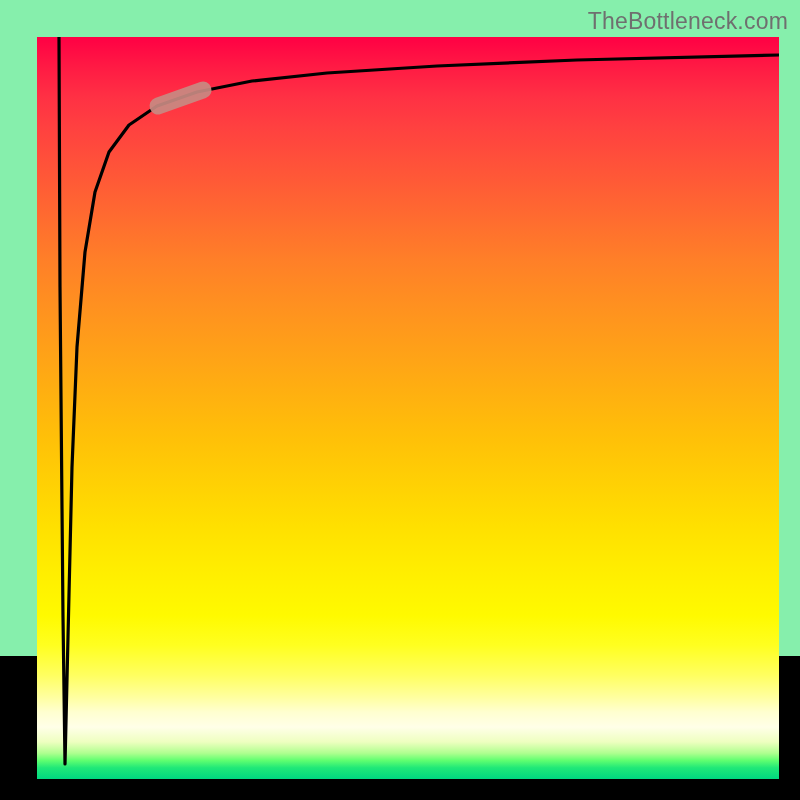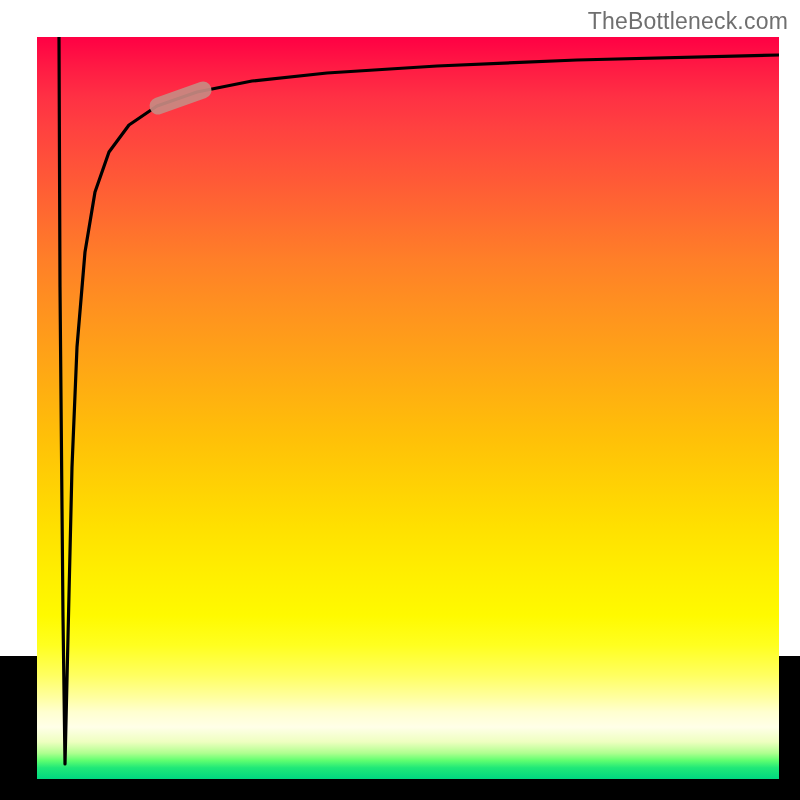--- a/index.html
+++ b/index.html
@@ -3,21 +3,21 @@
 <meta charset="utf-8">
 <style>
   * { margin: 0; padding: 0; box-sizing: border-box; }
   html, body { width: 800px; height: 800px; overflow: hidden; }
   body { background: #000; font-family: Arial, Helvetica, sans-serif; }
 
   .frame {
     position: relative;
     width: 800px;
     height: 656px;
-    background: #ffffff;
+    background: #86efac;
   }
 
   .plot-area {
     position: absolute;
     left: 37px;
     top: 37px;
     width: 742px;
     height: 742px;
     overflow: hidden;
   }

